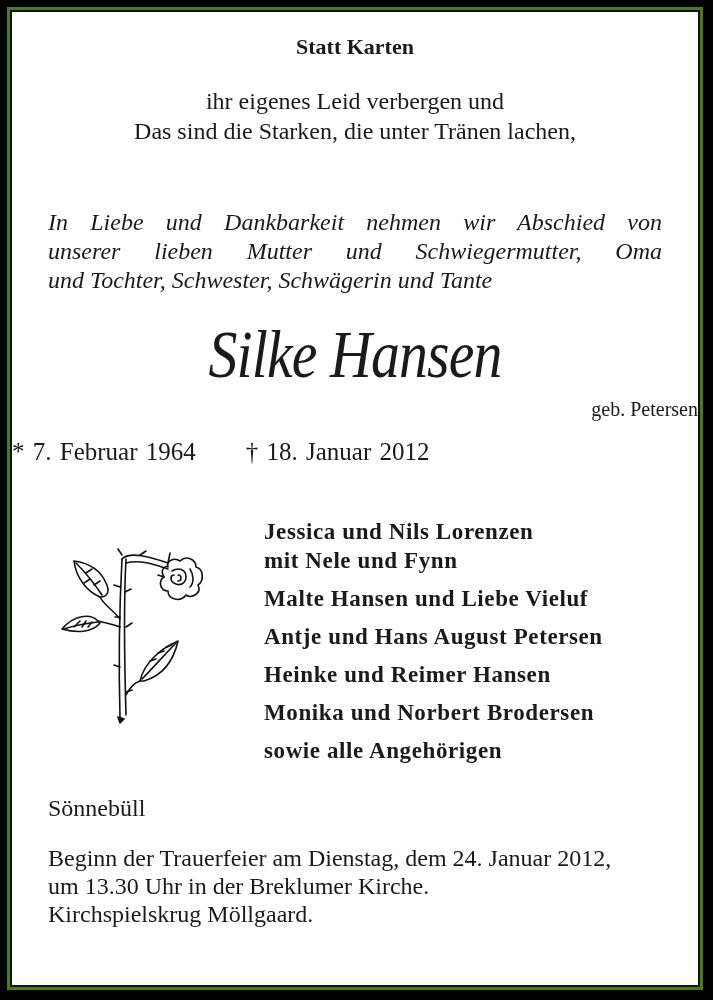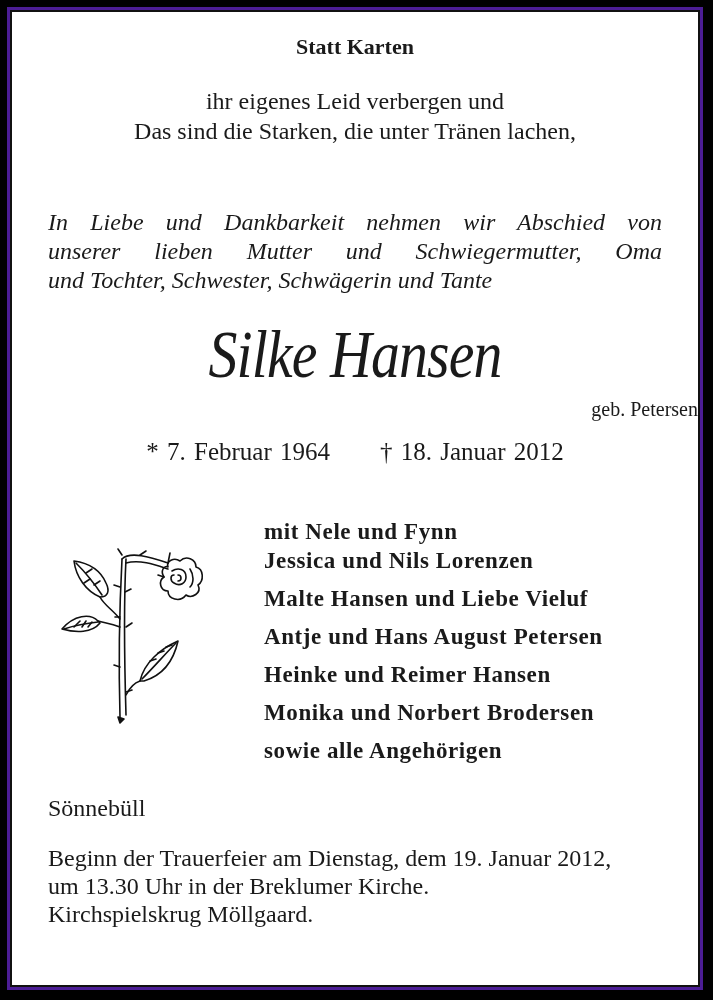--- a/index.html
+++ b/index.html
@@ -4,21 +4,21 @@
   <style>
     html, body { margin: 0; padding: 0; }
     body {
       width: 713px; height: 1000px; background: #000;
       position: relative; overflow: hidden;
       font-family: "Liberation Serif", "DejaVu Serif", serif;
       color: #1a1a1a;
     }
     .outer-gap {
       position: absolute; left: 7px; top: 7px; right: 10px; bottom: 10px;
-      background: #4c1d95;
+      background: #4d7c0f;
     }
     .inner-frame {
       position: absolute; left: 3px; top: 3px; right: 3px; bottom: 3px;
       border: 2px solid #111; background: #fff;
     }
     .content { position: absolute; left: 0; top: 0; right: 0; bottom: 0; }
     .header-title {
       position: absolute; left: 0; right: 0; top: 22px;
       font-size: 22px; font-weight: bold; text-align: center;
     }
@@ -37,21 +37,21 @@
       font-size: 68px; font-style: italic; text-align: center;
       letter-spacing: -1px; transform: scaleX(0.85); transform-origin: center;
       line-height: 80px;
     }
     .maiden {
       position: absolute; left: 0; right: 0; top: 386px;
       font-size: 20px; text-align: right;
     }
     .dates {
       position: absolute; left: 0; right: 0; top: 426px;
-      font-size: 25px; text-align: center; word-spacing: 2px;
+      font-size: 25px; text-align: left; word-spacing: 2px;
     }
     .dates .gap { display: inline-block; width: 50px; }
 
     .rose { position: absolute; left: 48px; top: 535px; width: 140px; width: 150px; height: 180px; }
 
     .family {
       position: absolute; left: 252px; top: 505px;
       font-size: 23px; font-weight: bold; letter-spacing: 0.6px;
     }
     .family .fam-line { display: block; line-height: 29px; }
@@ -135,32 +135,32 @@
 
         <path d="M66 148 C70 140 74 136 80 134"></path>
         <path d="M80 134 C84 116 100 102 118 94 C114 112 104 128 84 134 Z"></path>
         <path d="M82 132 C94 120 106 106 116 96"></path>
           <path d="M90 114 L96 112"></path>
           <path d="M98 106 L104 104"></path>
           <path d="M106 100 L112 98"></path>
       </svg>
 
       <div class="family">
+        <span class="fam-line">Jessica und Nils Lorenzen</span>
         <span class="fam-line">mit Nele und Fynn</span>
-        <span class="fam-line">Jessica und Nils Lorenzen</span>
         <span class="fam-line spaced">Malte Hansen und Liebe Vieluf</span>
         <span class="fam-line spaced">Antje und Hans August Petersen</span>
         <span class="fam-line spaced">Heinke und Reimer Hansen</span>
         <span class="fam-line spaced">Monika und Norbert Brodersen</span>
         <span class="fam-line spaced">sowie alle Angehörigen</span>
       </div>
 
       <div class="place">Sönnebüll</div>
 
       <div class="service">
-        <span class="line">Beginn der Trauerfeier am Dienstag, dem 19. Januar 2012,</span>
+        <span class="line">Beginn der Trauerfeier am Dienstag, dem 24. Januar 2012,</span>
         <span class="line">um 13.30 Uhr in der Breklumer Kirche.</span>
         <span class="line">Kirchspielskrug Möllgaard.</span>
       </div>
 
     </div>
   </div>
 </div>
 
 </body></html>

